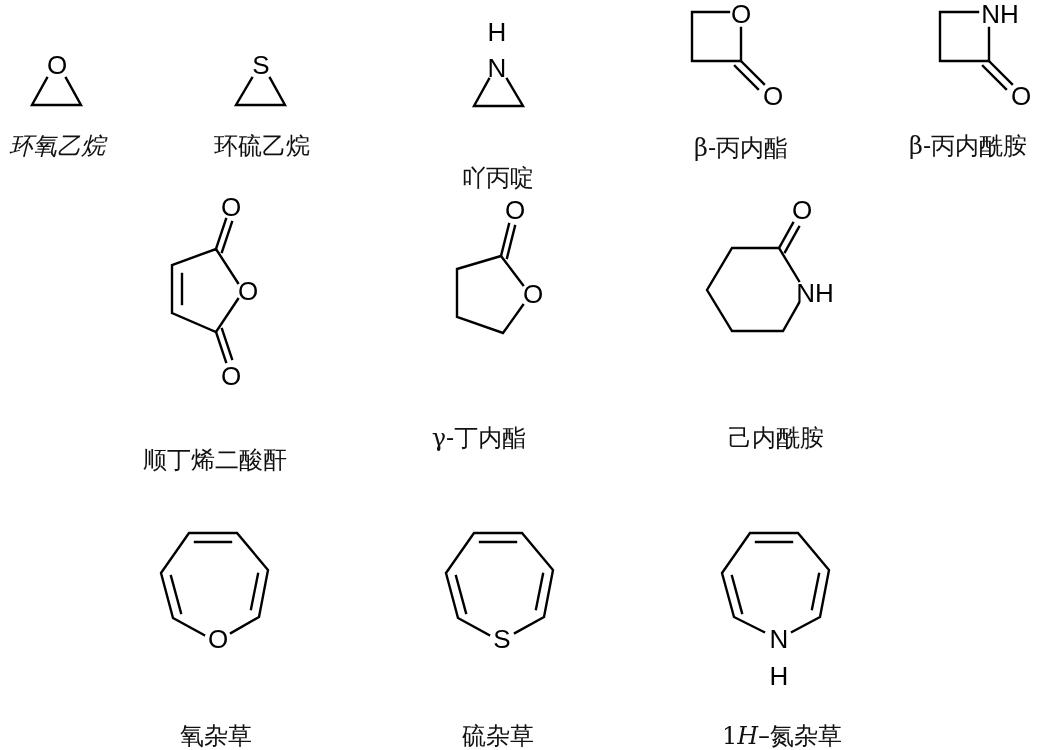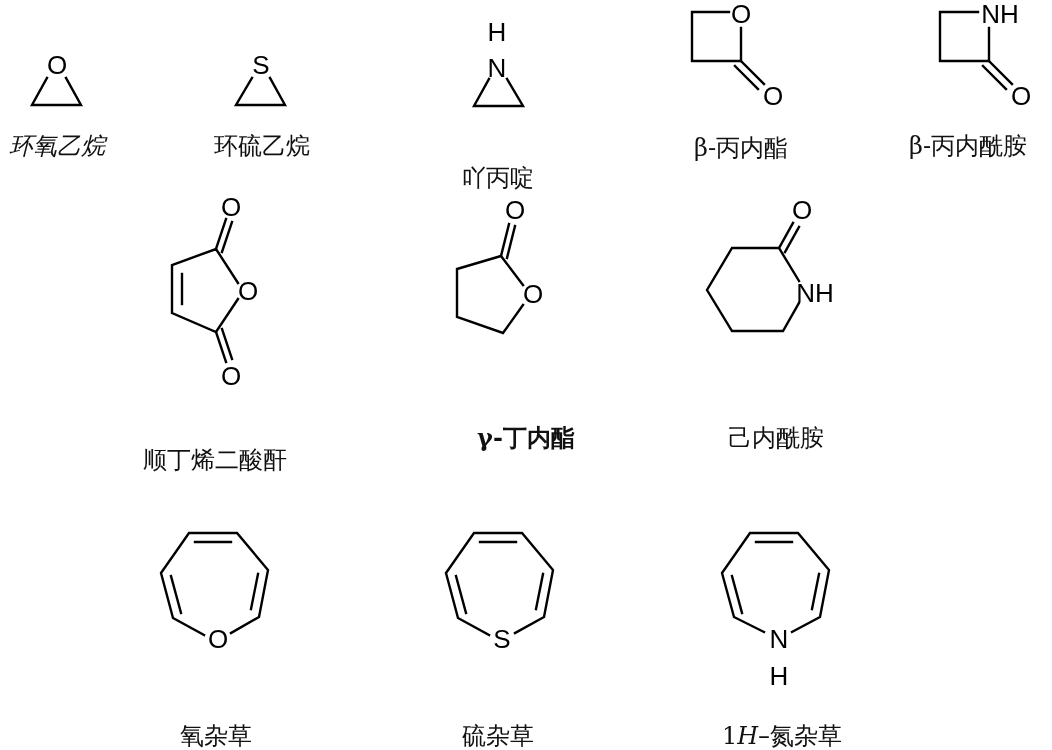--- a/index.html
+++ b/index.html
@@ -109,18 +109,18 @@
   </g>
 </svg>
 
 <div class="label" style="left:57px; top:130px;font-style:italic;"><span>环氧乙烷</span></div>
 <div class="label" style="left:262px; top:130px;font-family:Liberation Mono, monospace;"><span>环硫乙烷</span></div>
 <div class="label" style="left:498px; top:130px;margin-top:32px;"><span>吖丙啶</span></div>
 <div class="label" style="left:741px; top:132px;"><span class="greek">β-</span><span>丙内酯</span></div>
 <div class="label" style="left:968px; top:130px;"><span class="greek">β-</span><span>丙内酰胺</span></div>
 
 <div class="label" style="left:215px; top:444px;"><span>顺丁烯二酸酐</span></div>
-<div class="label" style="left:526px; top:422px;font-weight:bold;"><span class="greek">γ-</span><span>丁内酯</span></div>
+<div class="label" style="left:479px; top:422px;"><span class="greek">γ-</span><span>丁内酯</span></div>
 <div class="label" style="left:776px; top:422px;text-align:right;"><span>己内酰胺</span></div>
 
 <div class="label" style="left:216px; top:720px;"><span>氧杂草</span></div>
 <div class="label" style="left:498px; top:720px;"><span>硫杂草</span></div>
 <div class="label" style="left:782px; top:720px;"><span class="num">1</span><span class="ital">H</span><span>–</span><span>氮杂草</span></div>
 
 </body></html>

